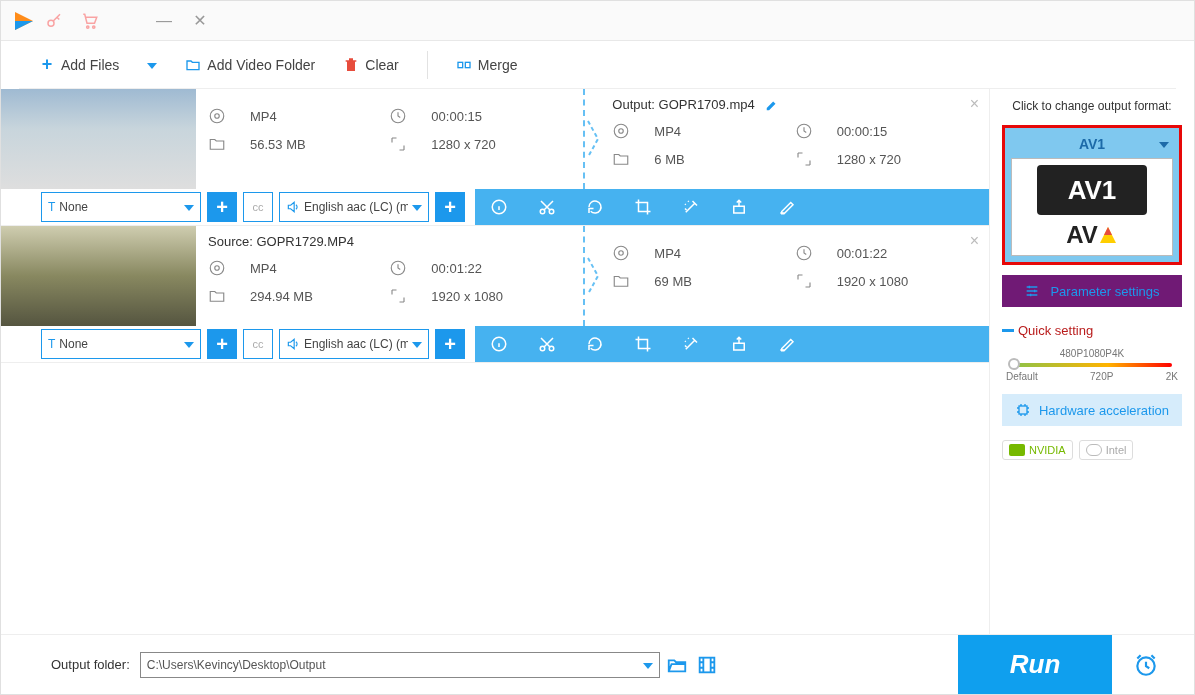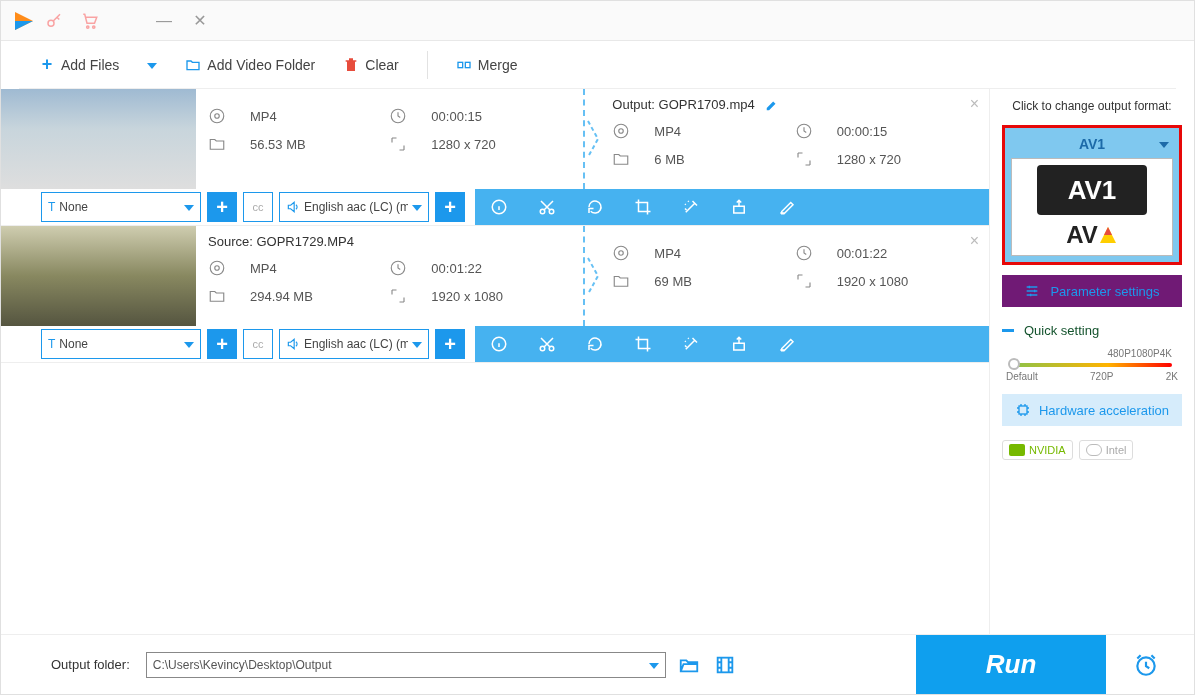--- a/index.html
+++ b/index.html
@@ -44,37 +44,37 @@
 
 .side-title { font-size: 12px; color: #333; text-align: center; margin-bottom: 2px; }
 .fmt-box { border: 3px solid #e70808; padding: 6px; background: #7fc8ef; }
 .fmt-label-row { display: flex; justify-content: center; align-items: center; position: relative; padding: 2px 0 6px; }
 .fmt-label { color: #1c6aa8; font-size: 14px; font-weight: 600; }
 .fmt-caret { position: absolute; right: 4px; color: #1c6aa8; }
 .fmt-card { background: #fff; border: 1px solid #bbb; padding: 6px; display: flex; flex-direction: column; align-items: center; gap: 6px; }
 .av1-dark { width: 110px; height: 50px; background: #222; color: #fff; display: flex; align-items: center; justify-content: center; font-size: 26px; font-weight: bold; border-radius: 4px; }
 .av1-logo { display: flex; align-items: center; font-size: 24px; font-weight: bold; color: #222; }
 .param-btn { background: #701a75; color: #1c98ec; padding: 8px 10px; display: flex; align-items: center; gap: 10px; cursor: pointer; font-size: 13px; justify-content: center; }
-.quick-title { display: flex; align-items: center; gap: 10px; font-size: 13px; color: #14532d; margin-top: 6px; }
+.quick-title { display: flex; align-items: center; gap: 4px; font-size: 13px; color: #b91c1c; margin-top: 6px; }
 .dash-blue { width: 12px; height: 3px; background: #1c98ec; display: inline-block; }
 .quality-bar { position: relative; height: 36px; }
-.qb-labels-top { display: flex; justify-content: flex-end; font-size: 10px; color: #777; padding: 0 10px; }
+.qb-labels-top { display: flex; justify-content: center; font-size: 10px; color: #777; padding: 0 10px; }
 .qb-track { height: 4px; background: linear-gradient(90deg,#8bc34a 0%,#ffb300 60%,#f00 100%); margin: 4px 10px; border-radius: 2px; position: relative; }
 .qb-handle { width: 12px; height: 12px; border: 2px solid #bbb; border-radius: 50%; background: #fff; position: absolute; left: -4px; top: -5px; }
 .qb-labels-bot { display: flex; justify-content: space-between; font-size: 10px; color: #777; padding: 0 4px; }
 .hw-btn { background: #d6ecfb; color: #1c98ec; padding: 8px 0; display: flex; align-items: center; gap: 8px; cursor: pointer; font-size: 13px; justify-content: center; }
 .gpu-row { display: flex; gap: 6px; margin-top: 4px; }
 .gpu-badge { border: 1px solid #ddd; border-radius: 3px; padding: 3px 6px; font-size: 11px; display: flex; align-items: center; gap: 4px; }
 .nvidia-logo { width: 16px; height: 12px; background: #76b900; display: inline-block; border-radius: 2px; }
 .intel-logo { width: 16px; height: 12px; border: 1px solid #bbb; border-radius: 6px; display: inline-block; }
 
-.bottom-bar { height: 60px; border-top: 1px solid #eee; display: flex; align-items: center; padding: 0 18px 0 50px; gap: 10px; }
+.bottom-bar { height: 60px; border-top: 1px solid #eee; display: flex; align-items: center; padding: 0 18px 0 50px; gap: 4px; }
 .out-label { font-size: 13px; color: #333; margin-right: 6px; }
 .out-path { flex: 1; max-width: 520px; height: 26px; border: 1px solid #888; padding: 0 6px; display: flex; align-items: center; justify-content: space-between; font-size: 12px; }
-.run-btn { width: 190px; height: 60px; background: #0f9fee; color: #fff; font-size: 26px; font-style: italic; font-weight: bold; display: flex; align-items: center; justify-content: center; cursor: pointer; margin-left: auto; }
+.run-btn { width: 154px; height: 60px; background: #0f9fee; color: #fff; font-size: 26px; font-style: italic; font-weight: bold; display: flex; align-items: center; justify-content: center; cursor: pointer; margin-left: auto; }
 .clock-btn { width: 60px; height: 60px; display: flex; align-items: center; justify-content: center; color: #1c98ec; cursor: pointer; }
 .bb-ico { width: 26px; height: 26px; display: inline-flex; align-items: center; justify-content: center; color: #1c98ec; cursor: pointer; }
 
 .caret-down { width: 0; height: 0; border-left: 5px solid transparent; border-right: 5px solid transparent; border-top: 6px solid currentColor; display: inline-block; }
 .arrow-chevron { width: 16px; height: 100px; display: flex; align-items: center; justify-content: center; }
 .dash-border-r { border-right: 2px dashed #66c0f4; }
 svg { display: block; }
 </style>
 </head>
 <body>

